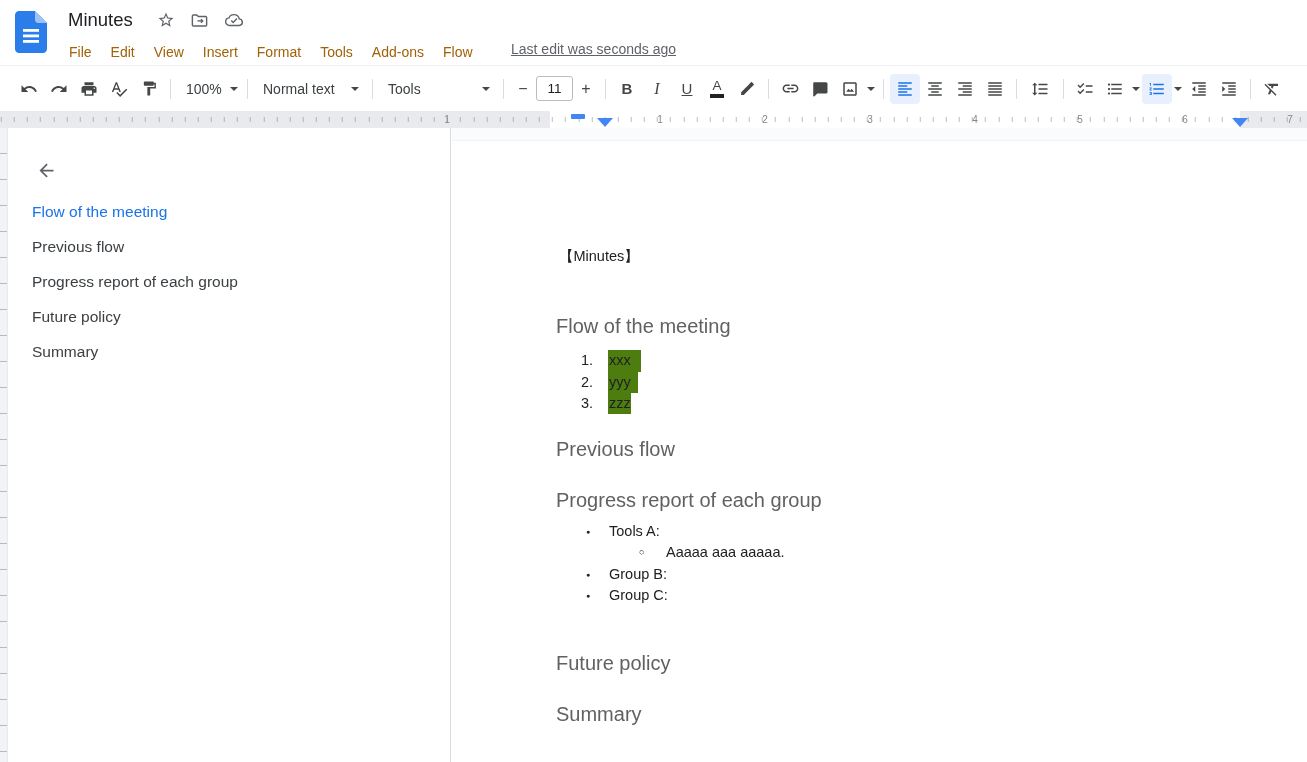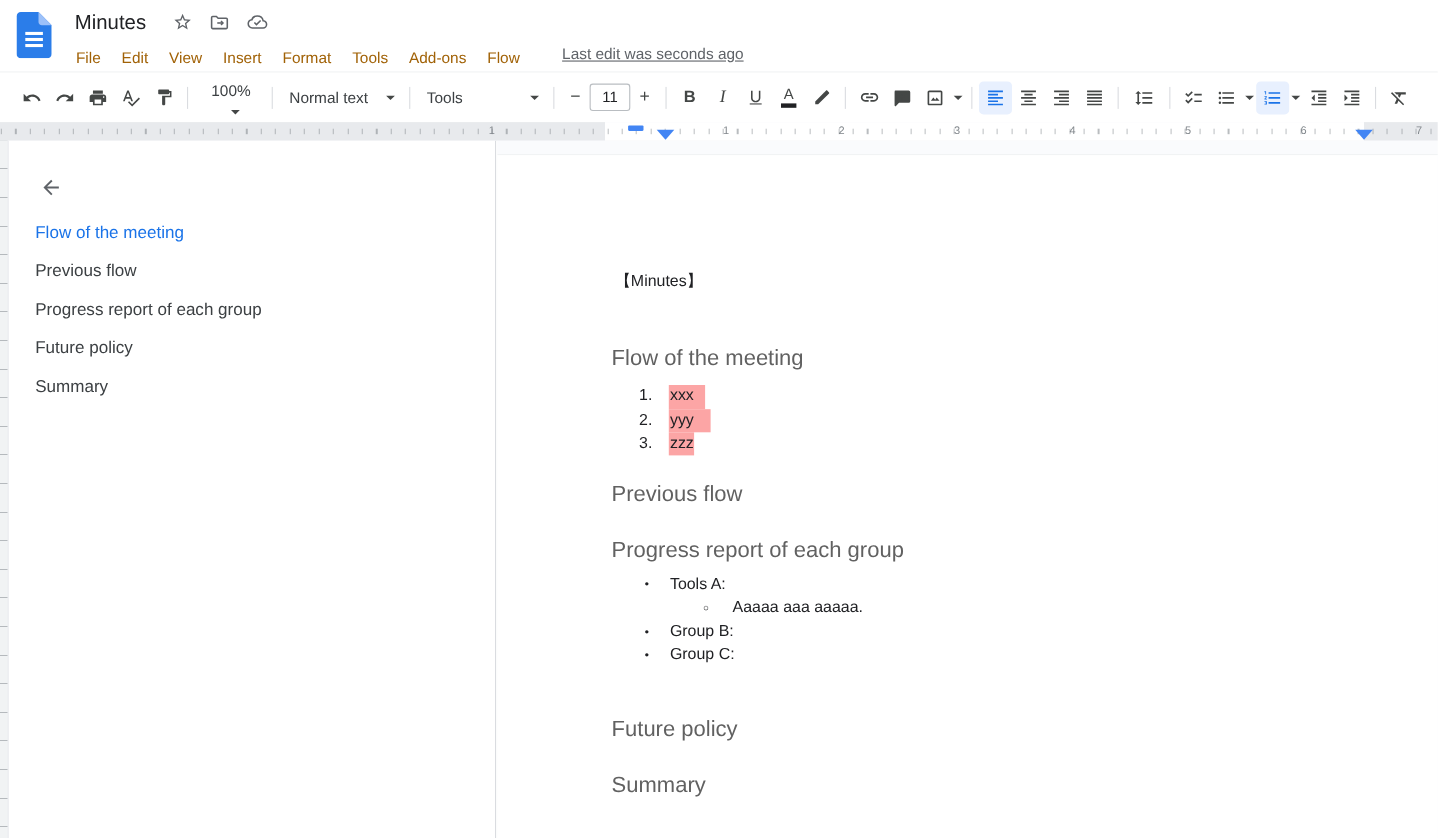--- a/index.html
+++ b/index.html
@@ -26,21 +26,21 @@
     justify-content:center; flex:0 0 auto; cursor:pointer; position:relative; }
   .tbtn svg { fill:#444746; display:block; }
   .tbtn.active { background:#e8f0fe; }
   .tbtn.active svg { fill:#1a73e8; }
   .tsep { width:1px; height:20px; background:#dadce0; margin:0 6px; flex:0 0 auto; }
   .dd { display:flex; align-items:center; justify-content:space-between; height:30px;
     padding:0 7px 0 9px; border-radius:4px; cursor:pointer; flex:0 0 auto; }
   .dd-label { font-size:14px; color:#3c4043; }
   .dd-arrow { width:0; height:0; border-left:4px solid transparent; border-right:4px solid transparent;
     border-top:4.5px solid #444746; margin-left:8px; }
-  .dd-zoom { width:64px;flex-direction:column; }
+  .dd-zoom { width:64px; }
   .dd-style { width:112px; }
   .dd-font { width:118px; }
   .fs-btn { width:26px; height:30px; display:flex; align-items:center; justify-content:center;
     font-size:16px; color:#444746; cursor:pointer; flex:0 0 auto; }
   .fs-box { width:37px; height:25px; border:1px solid #b9bdc1; border-radius:3px; display:flex;
     align-items:center; justify-content:center; font-size:13.5px; color:#202124; cursor:text; flex:0 0 auto; }
   .tletter { font-size:15px; color:#444746; }
   .b-bold { font-weight:bold; }
   .b-italic { font-style:italic; font-family:"Liberation Serif",serif; font-size:16px; }
   .b-under { text-decoration:underline; }
@@ -88,21 +88,21 @@
   .doc-h2 { font-size:20px; line-height:24px; font-weight:400; color:#616161; cursor:text; }
   .h-flow { margin-top:47px; }
   .h-previous { margin-top:23px; }
   .h-progress { margin-top:27px; }
   .h-future { margin-top:45px; }
   .h-summary { margin-top:27px; }
 
   .doc-ol { list-style:none; margin-top:12px; }
   .doc-ol li { display:flex; font-size:14.5px; line-height:21.3px; color:#202124; cursor:text; }
   .ol-marker { width:27px; margin-left:25px; flex:0 0 auto; }
-  .sel { background:#fca5a5; display:inline-block; padding-left:1px; }
+  .sel { background:#4d7c0f; display:inline-block; padding-left:1px; }
 
   .doc-ul { list-style:none; margin-top:9px; }
   .doc-ul li { display:flex; font-size:14.5px; line-height:21.3px; color:#202124; cursor:text; }
   .ul-marker { flex:0 0 auto; display:inline-flex; align-items:center; }
 </style>
 </head>
 <body>
 
 <header class="topbar">
   <div class="logo">
@@ -375,21 +375,21 @@
 
       <ol class="doc-ol">
 
           <li>
             <span class="ol-marker">1.</span>
             <span class="sel" style="padding-right: 10px;">xxx</span>
           </li>
 
           <li>
             <span class="ol-marker">2.</span>
-            <span class="sel" style="padding-right: 15px;">yyy</span>
+            <span class="sel" style="padding-right: 7px;">yyy</span>
           </li>
 
           <li>
             <span class="ol-marker">3.</span>
             <span class="sel" style="">zzz</span>
           </li>
         </ol>
 
       <h2 class="doc-h2 h-previous">Previous flow</h2>
 

